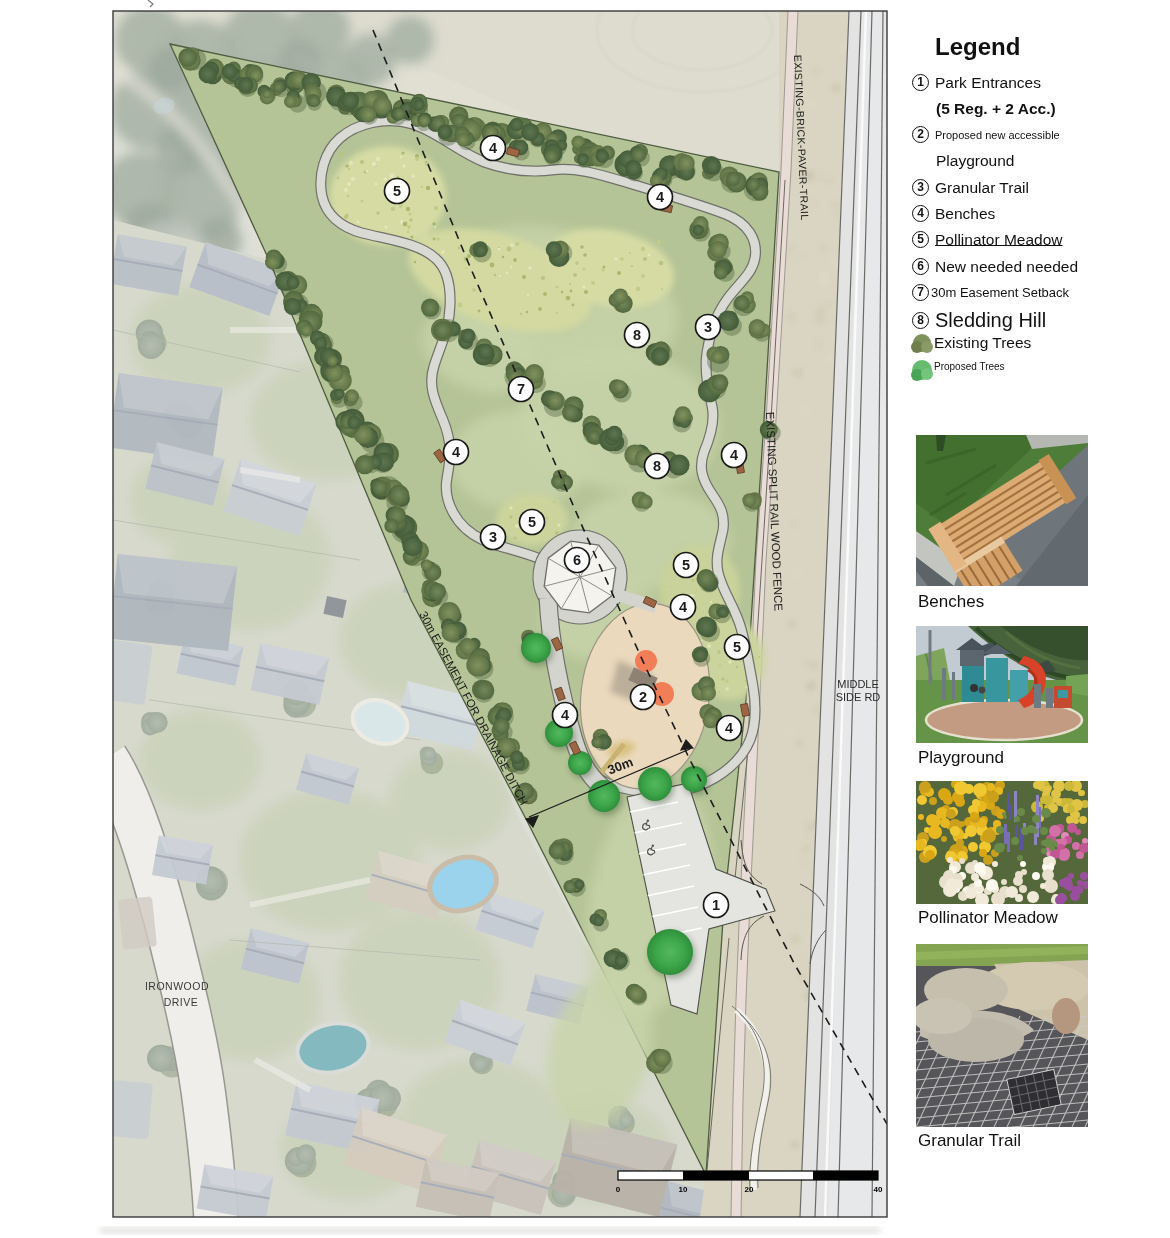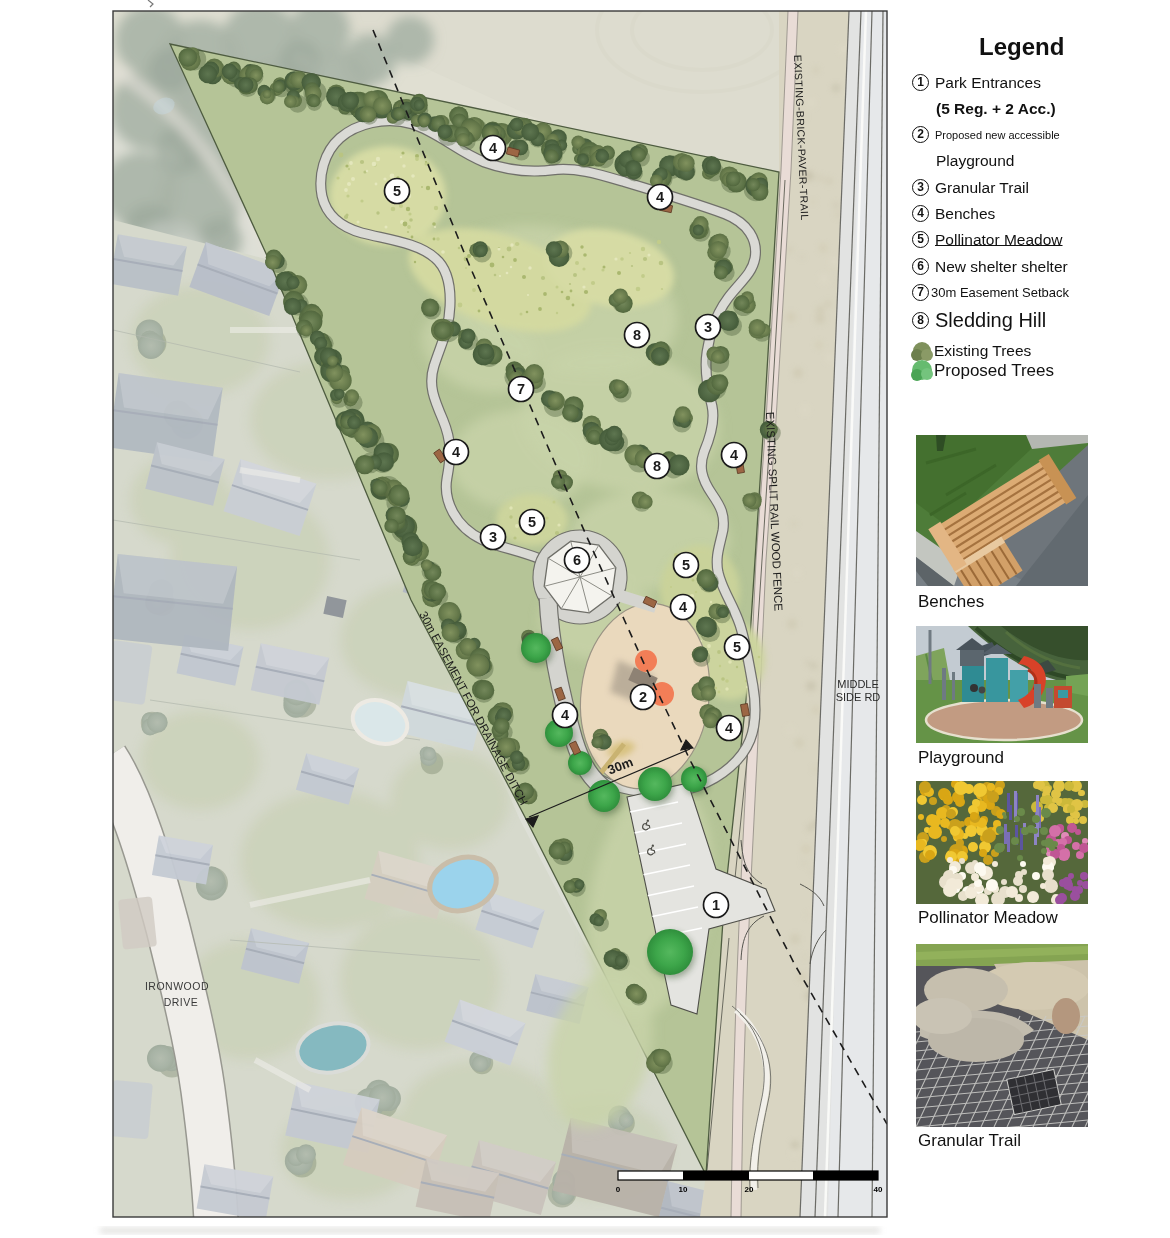--- a/index.html
+++ b/index.html
@@ -1567,45 +1567,45 @@
 <text x="878" y="1192" font-size="8" font-weight="bold" text-anchor="middle">40</text>
 </g>
 </g>
 
 <path d="M148,0 L153,4 L150,7" stroke="#777" stroke-width="1.2" fill="none"></path>
 
 <rect x="113" y="11" width="774" height="1206" fill="none" stroke="#3a3a3a" stroke-width="1.4"></rect>
 
 <rect x="100" y="1228" width="780" height="5" fill="#b9b9b4" opacity="0.5" filter="url(#soft)"></rect>
 </svg></div>
-<div style="position:absolute;left:979px;top:33px;font-size:24px;font-weight:bold;">Legend</div>
+<div style="position:absolute;left:935px;top:33px;font-size:24px;font-weight:bold;">Legend</div>
     <div style="position:absolute;left:912px;top:73px;width:256px;"><span style="display:inline-block;width:15px;height:15px;border:1.5px solid #111;border-radius:50%;text-align:center;font-size:12px;font-weight:bold;line-height:15px;vertical-align:middle;">1</span><span style="font-size:15.5px;margin-left:6px;vertical-align:middle;">Park Entrances</span></div>
     <div style="position:absolute;left:936px;top:100px;font-size:15.5px;font-weight:bold;">(5 Reg. + 2 Acc.)</div>
     <div style="position:absolute;left:912px;top:125px;width:256px;"><span style="display:inline-block;width:15px;height:15px;border:1.5px solid #111;border-radius:50%;text-align:center;font-size:12px;font-weight:bold;line-height:15px;vertical-align:middle;">2</span><span style="font-size:11px;margin-left:6px;vertical-align:middle;">Proposed new accessible</span></div>
     <div style="position:absolute;left:936px;top:152px;font-size:15.5px;">Playground</div>
     <div style="position:absolute;left:912px;top:178px;width:256px;"><span style="display:inline-block;width:15px;height:15px;border:1.5px solid #111;border-radius:50%;text-align:center;font-size:12px;font-weight:bold;line-height:15px;vertical-align:middle;">3</span><span style="font-size:15.5px;margin-left:6px;vertical-align:middle;">Granular Trail</span></div>
     <div style="position:absolute;left:912px;top:204px;width:256px;"><span style="display:inline-block;width:15px;height:15px;border:1.5px solid #111;border-radius:50%;text-align:center;font-size:12px;font-weight:bold;line-height:15px;vertical-align:middle;">4</span><span style="font-size:15.5px;margin-left:6px;vertical-align:middle;">Benches</span></div>
     <div style="position:absolute;left:912px;top:230px;width:256px;text-decoration:underline;"><span style="display:inline-block;width:15px;height:15px;border:1.5px solid #111;border-radius:50%;text-align:center;font-size:12px;font-weight:bold;line-height:15px;vertical-align:middle;">5</span><span style="font-size:15.5px;margin-left:6px;vertical-align:middle;">Pollinator Meadow</span></div>
-    <div style="position:absolute;left:912px;top:257px;width:256px;"><span style="display:inline-block;width:15px;height:15px;border:1.5px solid #111;border-radius:50%;text-align:center;font-size:12px;font-weight:bold;line-height:15px;vertical-align:middle;">6</span><span style="font-size:15.5px;margin-left:6px;vertical-align:middle;">New shelter shelter</span></div>
+    <div style="position:absolute;left:912px;top:257px;width:256px;"><span style="display:inline-block;width:15px;height:15px;border:1.5px solid #111;border-radius:50%;text-align:center;font-size:12px;font-weight:bold;line-height:15px;vertical-align:middle;">6</span><span style="font-size:15.5px;margin-left:6px;vertical-align:middle;">New needed needed</span></div>
     <div style="position:absolute;left:912px;top:283px;width:256px;"><span style="display:inline-block;width:15px;height:15px;border:1.5px solid #111;border-radius:50%;text-align:center;font-size:12px;font-weight:bold;line-height:15px;vertical-align:middle;">7</span><span style="font-size:13px;margin-left:2px;vertical-align:middle;">30m Easement Setback</span></div>
     <div style="position:absolute;left:912px;top:309px;width:256px;"><span style="display:inline-block;width:15px;height:15px;border:1.5px solid #111;border-radius:50%;text-align:center;font-size:12px;font-weight:bold;line-height:15px;vertical-align:middle;">8</span><span style="font-size:20px;margin-left:6px;vertical-align:middle;">Sledding Hill</span></div>
-    <div style="position:absolute;left:908px;top:339px;">
+    <div style="position:absolute;left:908px;top:331px;">
 <svg width="28" height="26">
         <circle cx="14" cy="12" r="9" fill="#7f915c"></circle>
         <circle cx="9" cy="16" r="6" fill="#6c7f4d"></circle>
         <circle cx="19" cy="16" r="6" fill="#8a9a66"></circle>
       </svg>
 <span style="font-size:15.5px;position:absolute;left:26px;top:3px;white-space:nowrap;">Existing Trees</span></div>
     <div style="position:absolute;left:908px;top:357px;">
 <svg width="28" height="28">
         <circle cx="14" cy="13" r="10" fill="#66bb6f"></circle>
         <circle cx="9" cy="18" r="6" fill="#4aa455"></circle>
         <circle cx="19" cy="17" r="6" fill="#74c47d"></circle>
       </svg>
-<span style="font-size:17px;position:absolute;left:26px;top:4px;white-space:nowrap;">Proposed Trees</span></div>
+<span style="font-size:10px;position:absolute;left:26px;top:4px;white-space:nowrap;">Proposed Trees</span></div>
 <div style="position:absolute;left:916px;top:435px;line-height:0;"><svg width="172" height="151" viewBox="0 0 172 151">
 <rect width="172" height="151" fill="#6e757b"></rect>
 <path d="M0,98 L120,151 L0,151 Z" fill="#788086"></path>
 <path d="M100,151 L172,151 L172,60 Z" fill="#626a70"></path>
 <path d="M0,0 L172,0 L172,10 L40,130 L0,98 Z" fill="#4e7c39"></path>
 <path d="M0,0 L130,0 L32,92 L0,68 Z" fill="#44702f"></path>
 <path d="M10,28 L60,14 M30,60 L80,30 M14,80 L50,58" stroke="#3c6628" stroke-width="3"></path>
 <path d="M110,0 L172,0 L172,8 L116,14 Z" fill="#b4b7b2"></path>
 <path d="M20,0 L30,0 L27,16 L21,16 Z" fill="#2e4d24"></path>
 <path d="M0,96 L46,128 L38,151 L0,122 Z" fill="#c3c6c0"></path>

